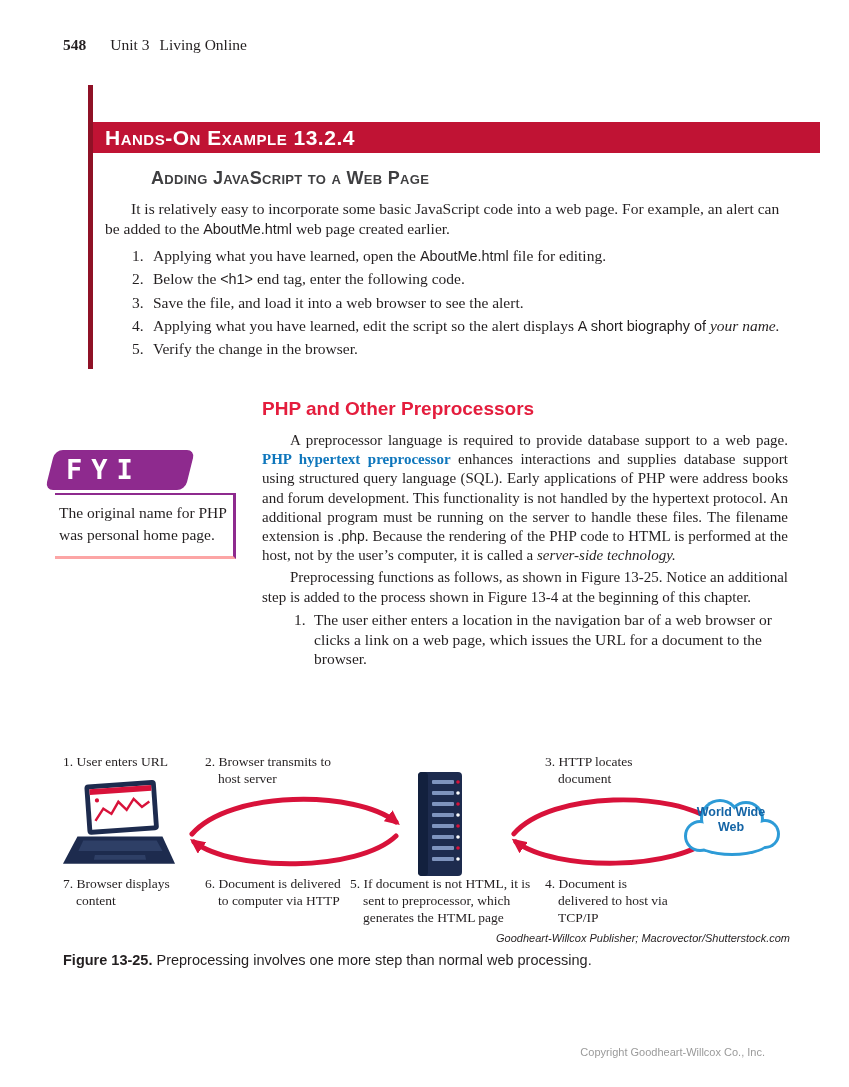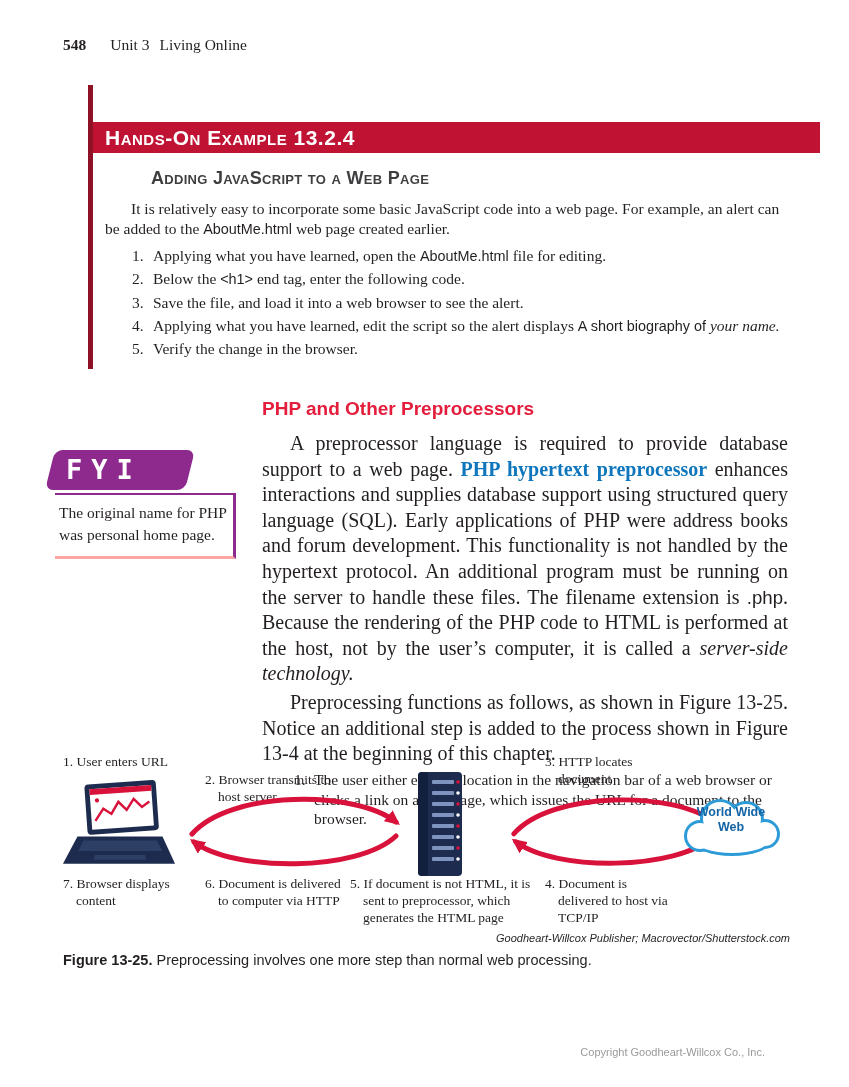--- a/index.html
+++ b/index.html
@@ -53,29 +53,29 @@
     margin-top:3px;border-top:2px solid #8e2a8e;border-right:3px solid #8e2a8e;
     border-bottom:3px solid #fca5a5;padding:7px 6px 10px 4px;width:168px;
     font-size:15.5px;line-height:1.42;
   }
   
   .main-col{position:absolute;left:262px;top:398px;width:526px;}
   .section-heading{
     margin:0 0 11px 0;font-family:"Liberation Sans",sans-serif;font-weight:bold;
     font-size:19px;color:#e41d3d;
   }
-  .body-para{margin:0 0 3px 0;font-size:20px;line-height:1.28;text-align:justify;text-indent:28px;}
+  .body-para{margin:0 0 3px 0;font-size:15px;line-height:1.28;text-align:justify;text-indent:28px;}
   .term{color:#0e76bc;font-weight:bold;}
   .process-item{position:relative;margin-top:3px;padding-left:52px;width:470px;font-size:15.5px;line-height:1.28;}
   .process-num{position:absolute;left:32px;}
   
   .figure-diagram{position:absolute;left:60px;top:748px;width:730px;height:190px;font-size:13.5px;line-height:1.25;}
   .fig-label{position:absolute;padding-left:13px;text-indent:-13px;}
   .lbl-1{left:3px;top:6px;width:120px;}
-  .lbl-2{left:145px;top:24px;width:128px;}
+  .lbl-2{left:145px;top:6px;width:128px;}
   .lbl-3{left:485px;top:6px;width:105px;}
   .lbl-7{left:3px;top:128px;width:118px;}
   .lbl-6{left:145px;top:128px;width:125px;}
   .lbl-5{left:290px;top:128px;width:172px;}
   .lbl-4{left:485px;top:128px;width:118px;}
   .laptop{position:absolute;left:2px;top:32px;}
   .arrows-left{position:absolute;left:118px;top:36px;}
   .server{position:absolute;left:352px;top:22px;}
   .arrows-right{position:absolute;left:440px;top:36px;}
   .cloud{position:absolute;left:612px;top:38px;}

